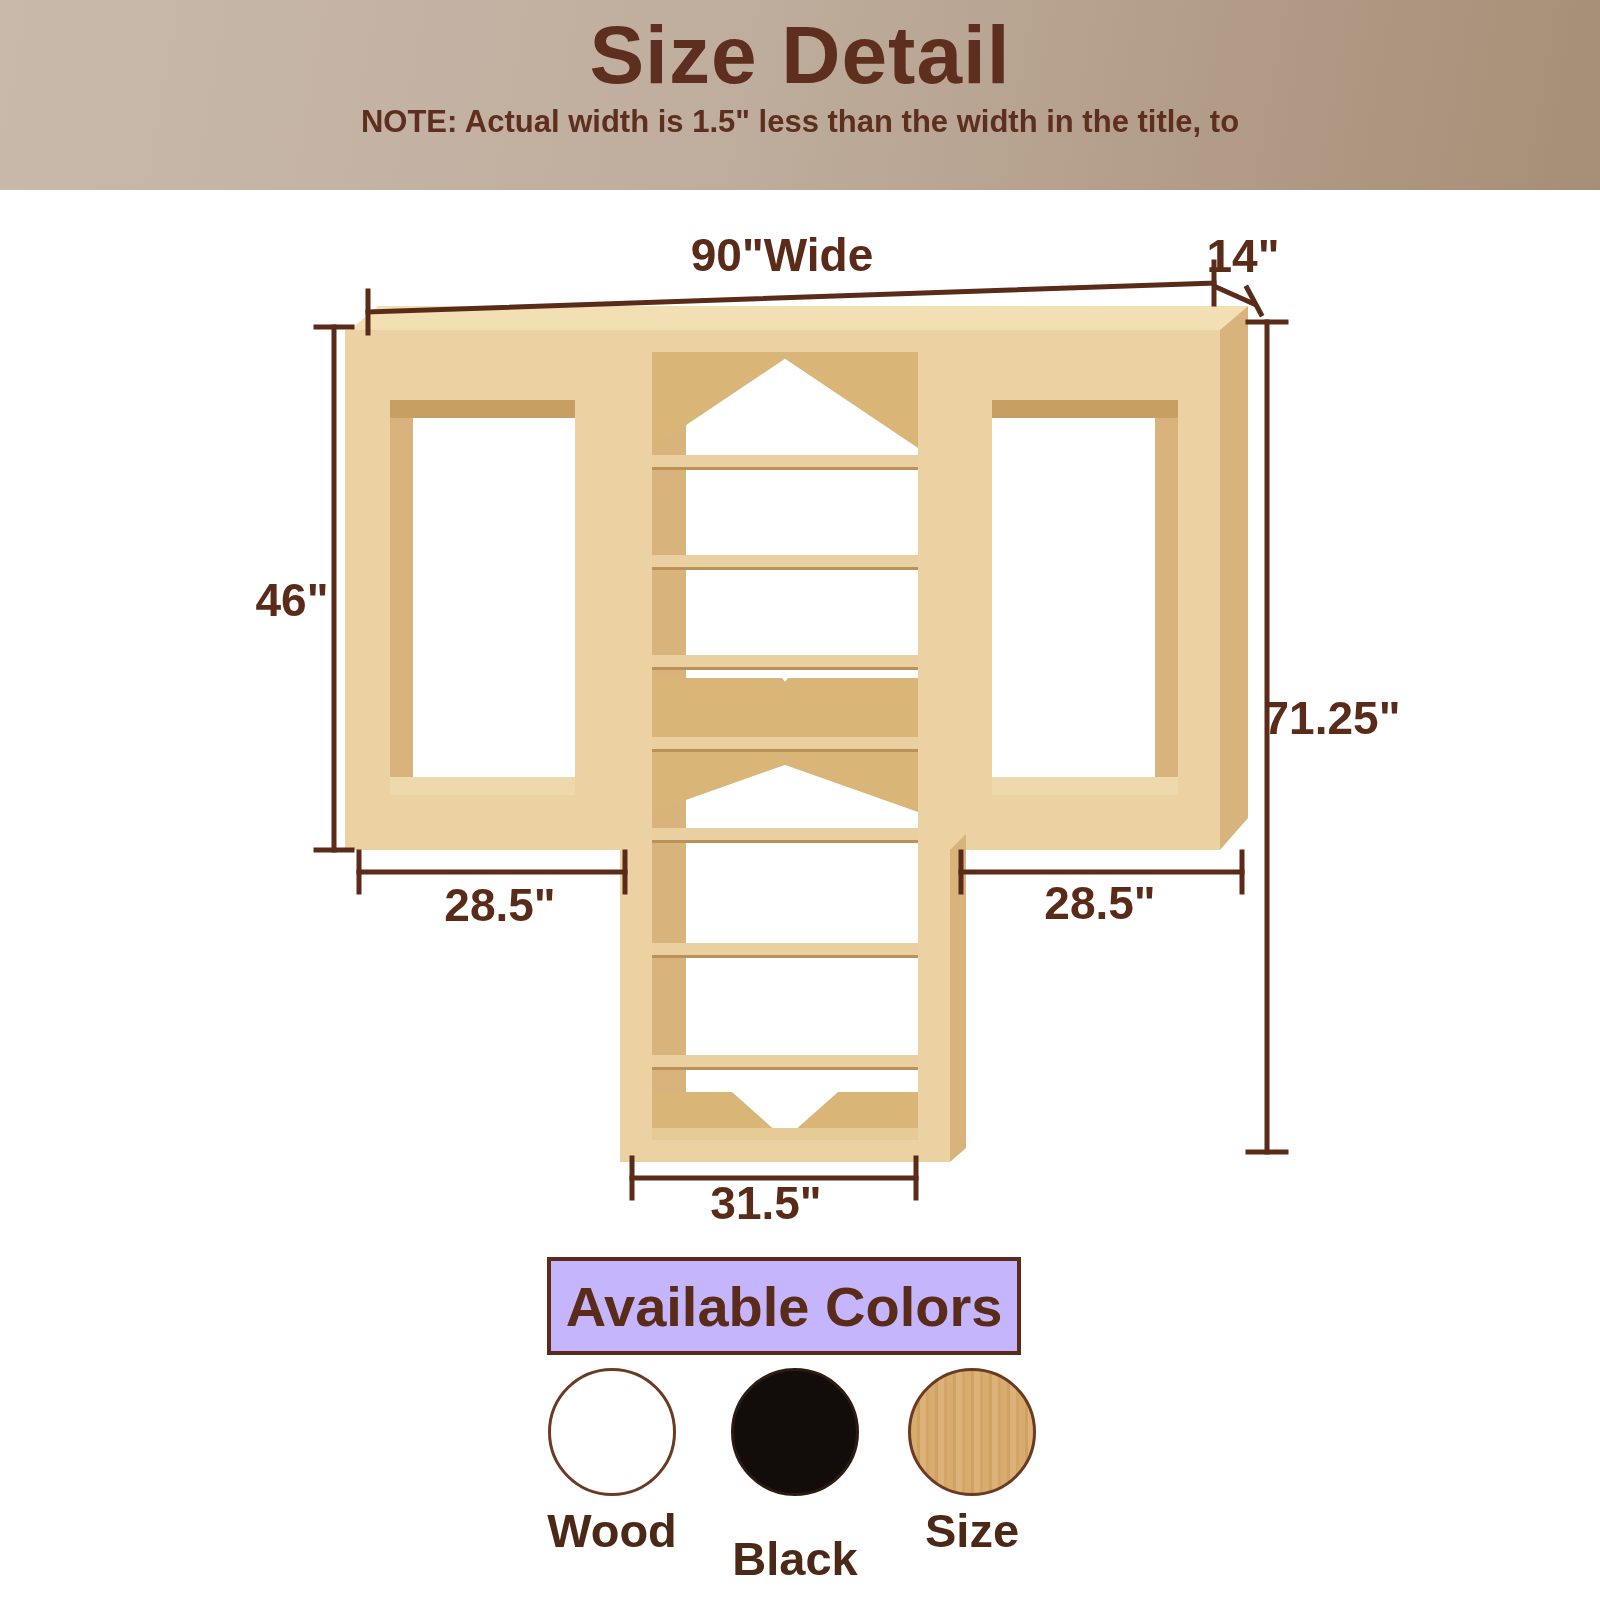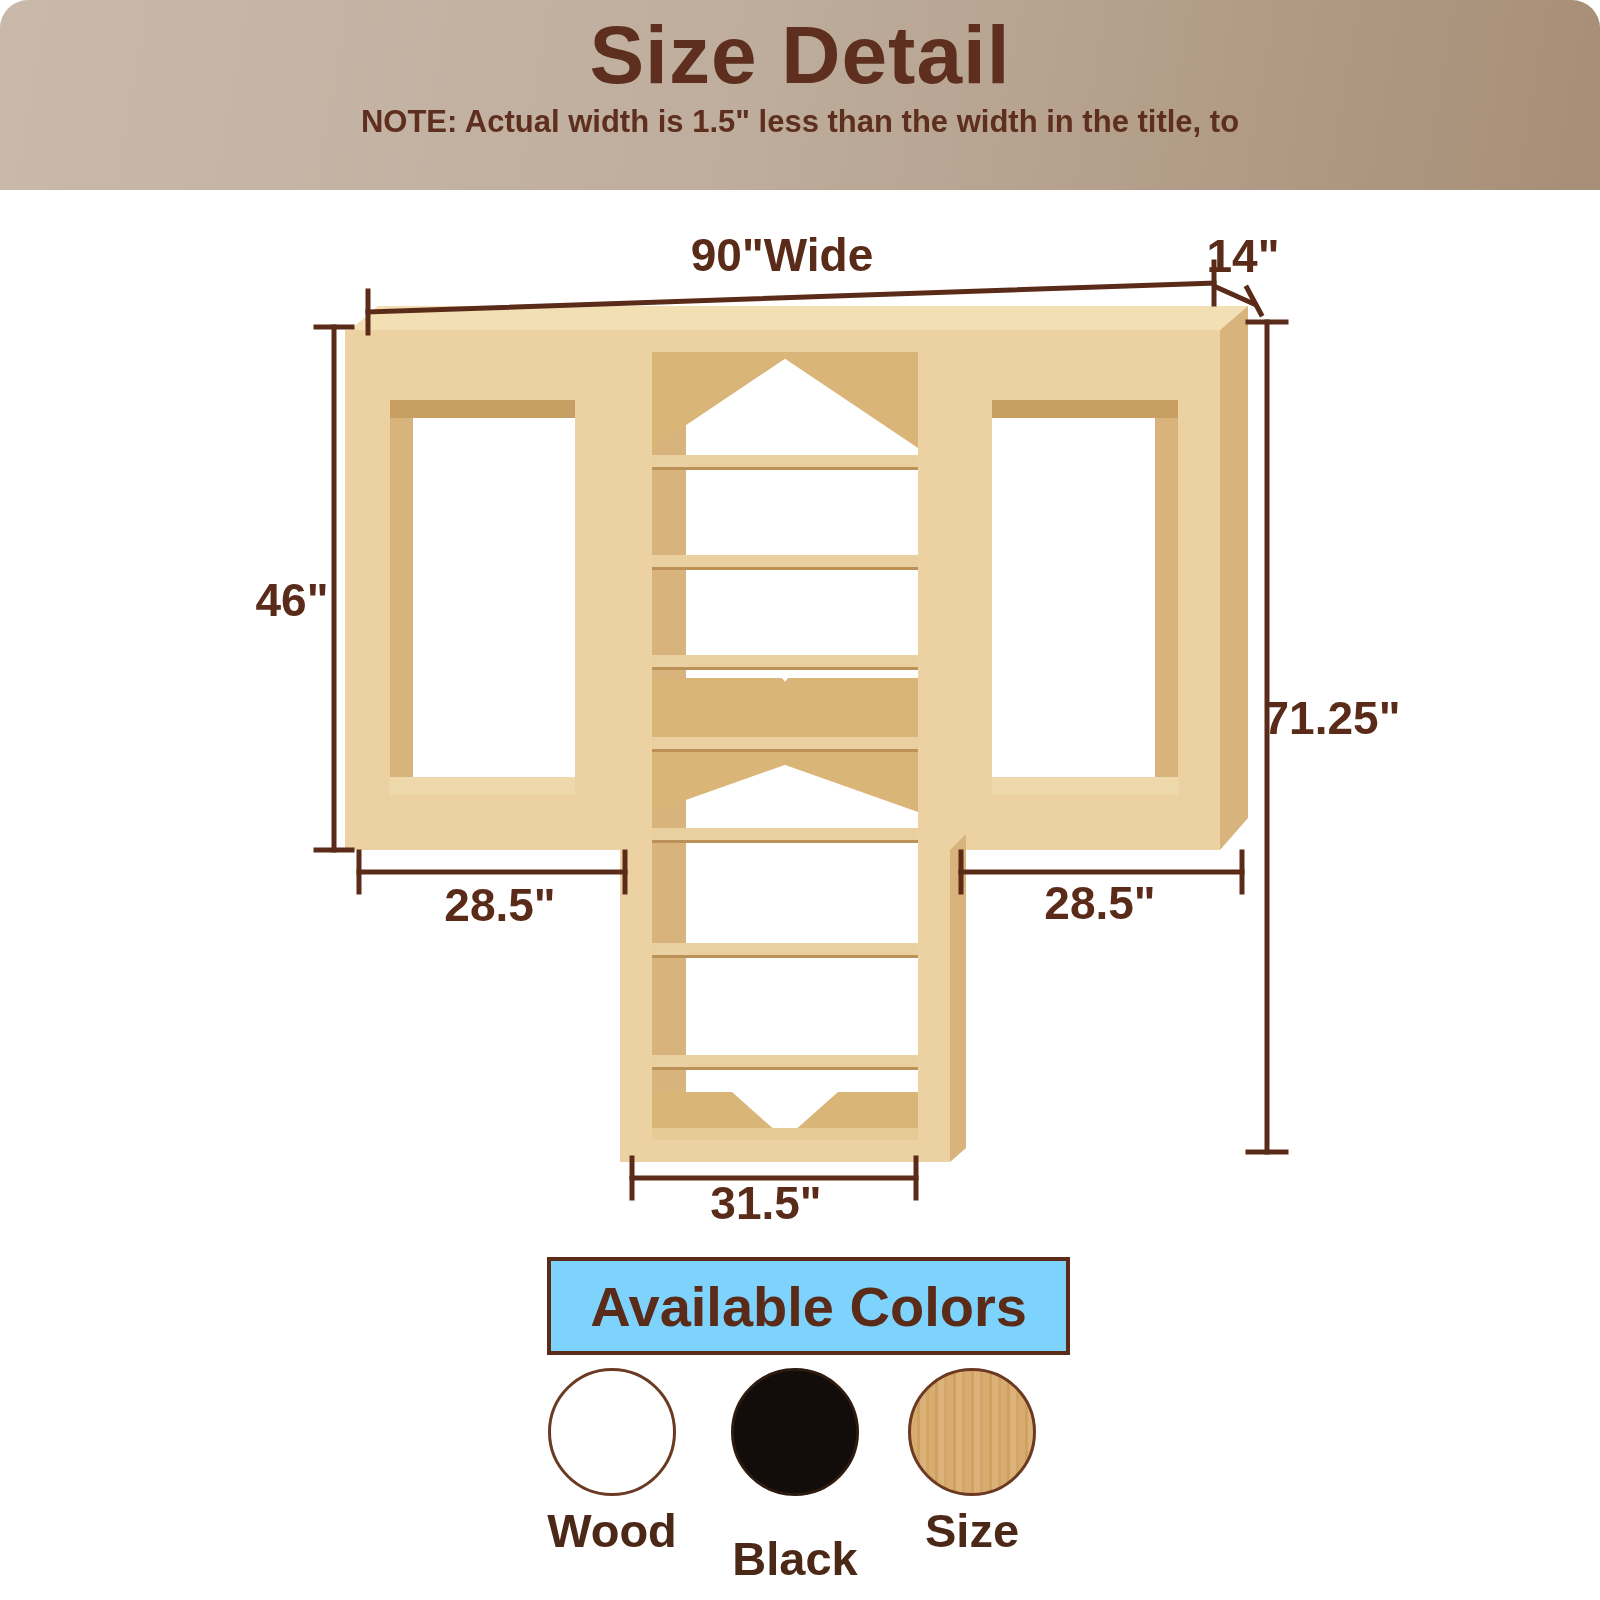--- a/index.html
+++ b/index.html
@@ -1,18 +1,18 @@
 <!DOCTYPE html>
 <html><head>
 <meta charset="utf-8">
 <style>
   html,body{margin:0;padding:0;background:#ffffff;}
   .page{
     position:relative;width:1600px;height:1600px;overflow:hidden;
-    font-family:"Liberation Sans", sans-serif;background:#ffffff;border-radius:28px;
+    font-family:"Liberation Sans", sans-serif;background:#ffffff;
   }
   
   .header{
     position:absolute;left:0;top:0;width:1600px;height:190px;
     background:linear-gradient(100deg,#c9b9aa 0%,#bfae9e 45%,#a78e76 100%);
     text-align:center;
   }
   .header-title{
     padding-top:14px;font-size:82px;font-weight:bold;letter-spacing:1px;
     color:#5e2f1e;line-height:1.0;
@@ -21,22 +21,22 @@
     margin-top:10px;font-size:31px;font-weight:bold;color:#5e2f1e;line-height:1.03;
   }
   
   .diagram-svg{position:absolute;left:0;top:0;width:1600px;height:1600px;}
   .dim-label{
     position:absolute;transform:translate(-50%,-50%);
     font-size:46px;font-weight:bold;color:#5b2b19;white-space:nowrap;
   }
   
   .colors-box{
-    position:absolute;left:547px;top:1257px;width:523px;height:98px;
-    border:4px solid #5b2b19;background:#7dd3fc;box-sizing:border-box;
+    position:absolute;left:547px;top:1257px;width:474px;height:98px;
+    border:4px solid #5b2b19;background:#c4b5fd;box-sizing:border-box;
     display:flex;align-items:center;justify-content:center;
   }
   .colors-box-title{font-size:56px;font-weight:bold;color:#5b2b19;white-space:nowrap;}
   .swatch{position:absolute;width:128px;height:128px;border-radius:50%;box-sizing:border-box;top:1368px;}
   .swatch-white{left:548px;background:#ffffff;border:3px solid #6b3a22;}
   .swatch-black{left:731px;background:#120d0a;border:3px solid #2e1b10;}
   .swatch-wood{
     left:908px;border:3px solid #6b3a22;
     background:repeating-linear-gradient(90deg,
       #d8ab6e 0px,#d8ab6e 6px,#cfa162 6px,#cfa162 9px,

